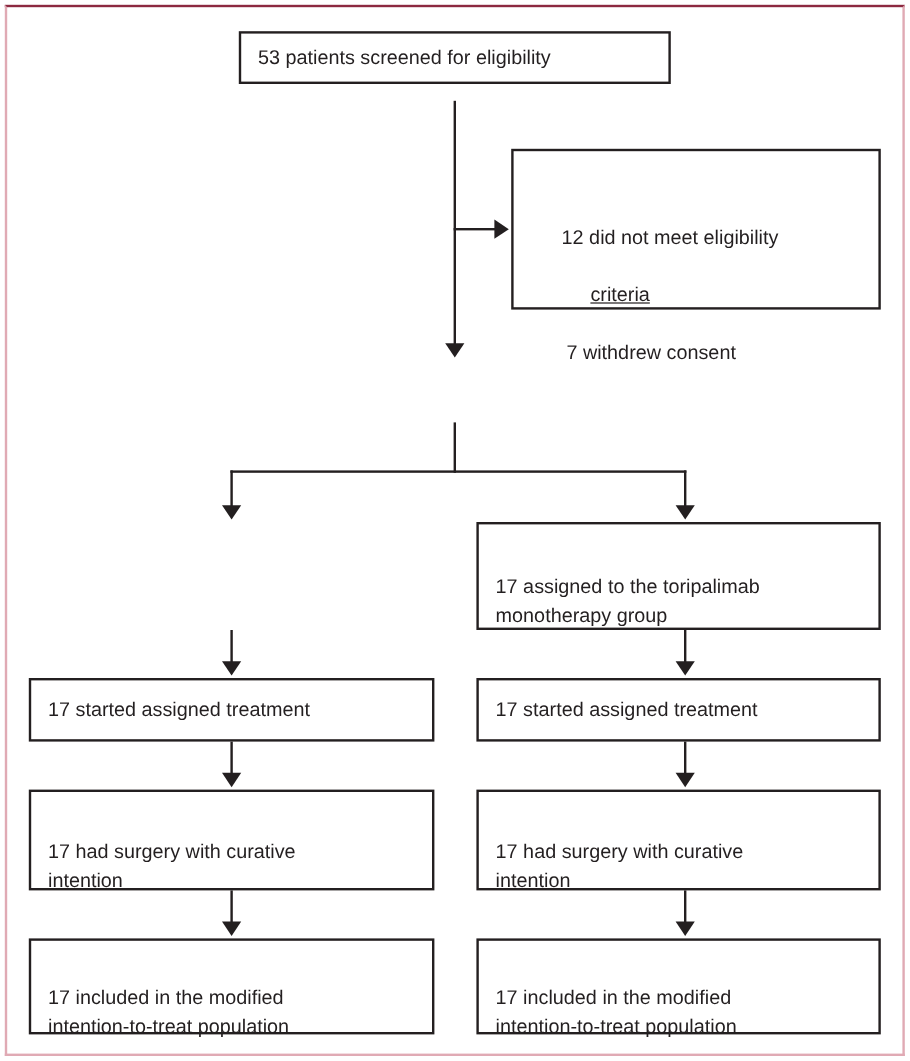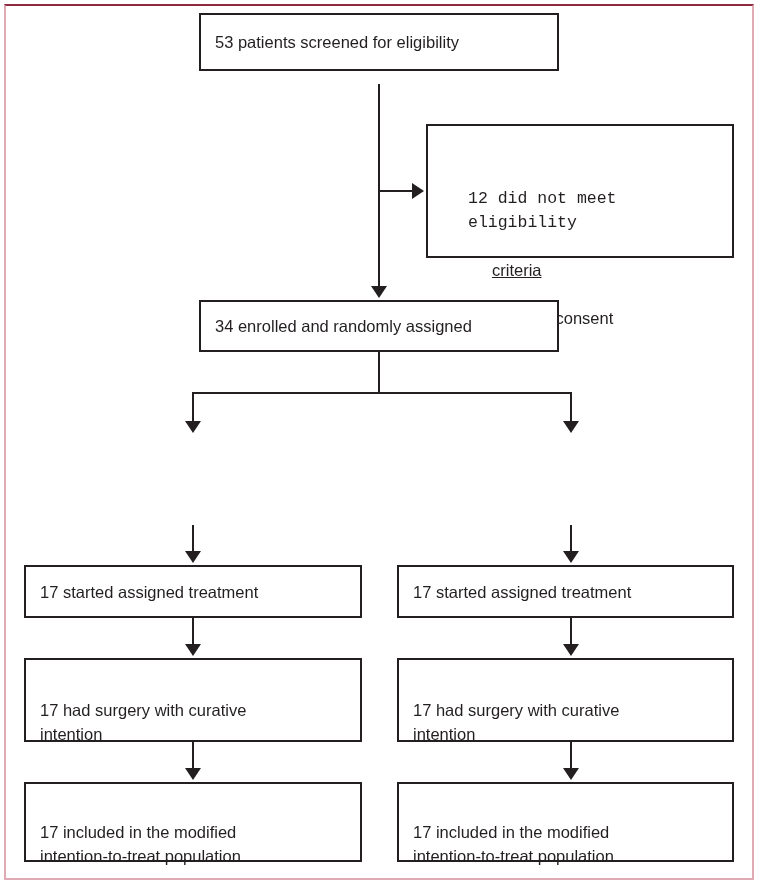--- a/index.html
+++ b/index.html
@@ -74,52 +74,49 @@
     border-top: 8px solid transparent;
     border-bottom: 8px solid transparent;
     border-left: 12px solid #231f20;
   }
   .ineligible-list {
     display: block;
     font-size: 16.5px;
     line-height: 1.45;
   }
   .ineligible-list .l0 { display: block; }
-  .ineligible-list .l1 { display: block; padding-left: 26px; font-family: Liberation Mono, monospace; }
+  .ineligible-list .l1 { display: block; padding-left: 26px; }
   .ineligible-list .l2 { display: block; padding-left: 50px; text-decoration: underline; }
   .ineligible-list .l3 { display: block; padding-left: 30px; }
 </style>
 </head>
 <body>
 
 <div id="page">
 
   <div id="page-frame"></div>
 
-  <div class="flow-box vcenter" style="left:199px; top:13px; width:360px; height:58px;">
+  <div class="flow-box vcenter" style="left:199px; top:26px; width:360px; height:44px;">
     <span class="txt">53 patients screened for eligibility</span>
   </div>
 
   <div class="vline" style="left:378px; top:84px; height:204px;"></div>
   <div class="arrow-down" style="left:371px; top:286px;"></div>
 
   <div class="hline" style="left:378px; top:190px; width:36px;"></div>
   <div class="arrow-right" style="left:412px; top:183px;"></div>
 
   <div class="flow-box" style="left:426px; top:124px; width:308px; height:134px; padding-top:14px;">
     <span class="ineligible-list">
       <span class="l1">12 did not meet eligibility</span>
       <span class="l2">criteria</span>
       <span class="l3">7 withdrew consent</span>
     </span>
   </div>
 
-  <div class="flow-box vcenter" style="left:199px; top:300px; width:360px; height:52px;">
-    <span class="txt">34 enrolled and randomly assigned</span>
-  </div>
 
   <div class="vline" style="left:378px; top:352px; height:42px;"></div>
   <div class="hline" style="left:192px; top:392px; width:380px;"></div>
   <div class="vline" style="left:192px; top:392px; height:31px;"></div>
   <div class="vline" style="left:570px; top:392px; height:31px;"></div>
   <div class="arrow-down" style="left:185px; top:421px;"></div>
   <div class="arrow-down" style="left:563px; top:421px;"></div>
 
 
   <div class="vline" style="left:192px; top:525px; height:28px;"></div>
@@ -138,20 +135,24 @@
   </div>
 
   <div class="vline" style="left:192px; top:742px; height:28px;"></div>
   <div class="arrow-down" style="left:185px; top:768px;"></div>
 
   <div class="flow-box" style="left:24px; top:782px; width:338px; height:80px; padding-top:14px;">
     <span class="txt">17 included in the modified
 intention-to-treat population</span>
   </div>
 
+  <div class="flow-box" style="left:397px; top:435px; width:337px; height:90px; padding-top:18px;">
+    <span class="txt">17 assigned to the toripalimab
+monotherapy group</span>
+  </div>
 
   <div class="vline" style="left:570px; top:525px; height:28px;"></div>
   <div class="arrow-down" style="left:563px; top:551px;"></div>
 
   <div class="flow-box vcenter" style="left:397px; top:565px; width:337px; height:53px;">
     <span class="txt">17 started assigned treatment</span>
   </div>
 
   <div class="vline" style="left:570px; top:618px; height:28px;"></div>
   <div class="arrow-down" style="left:563px; top:644px;"></div>

